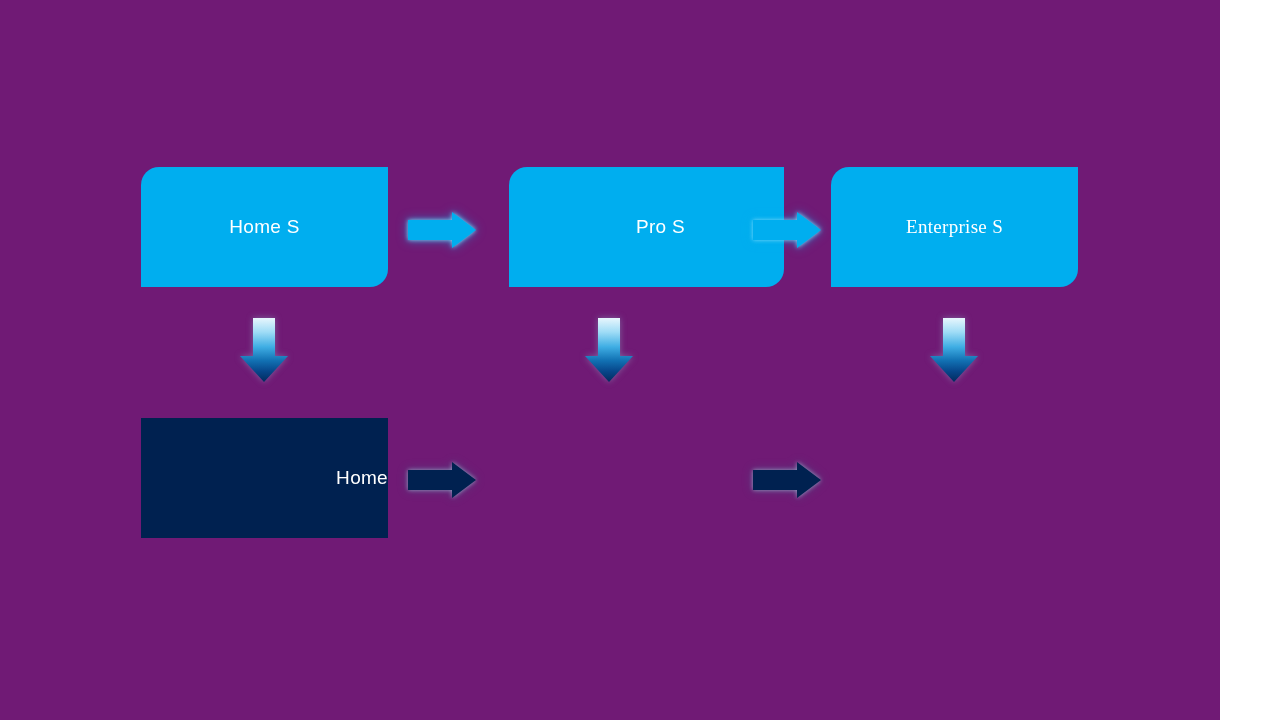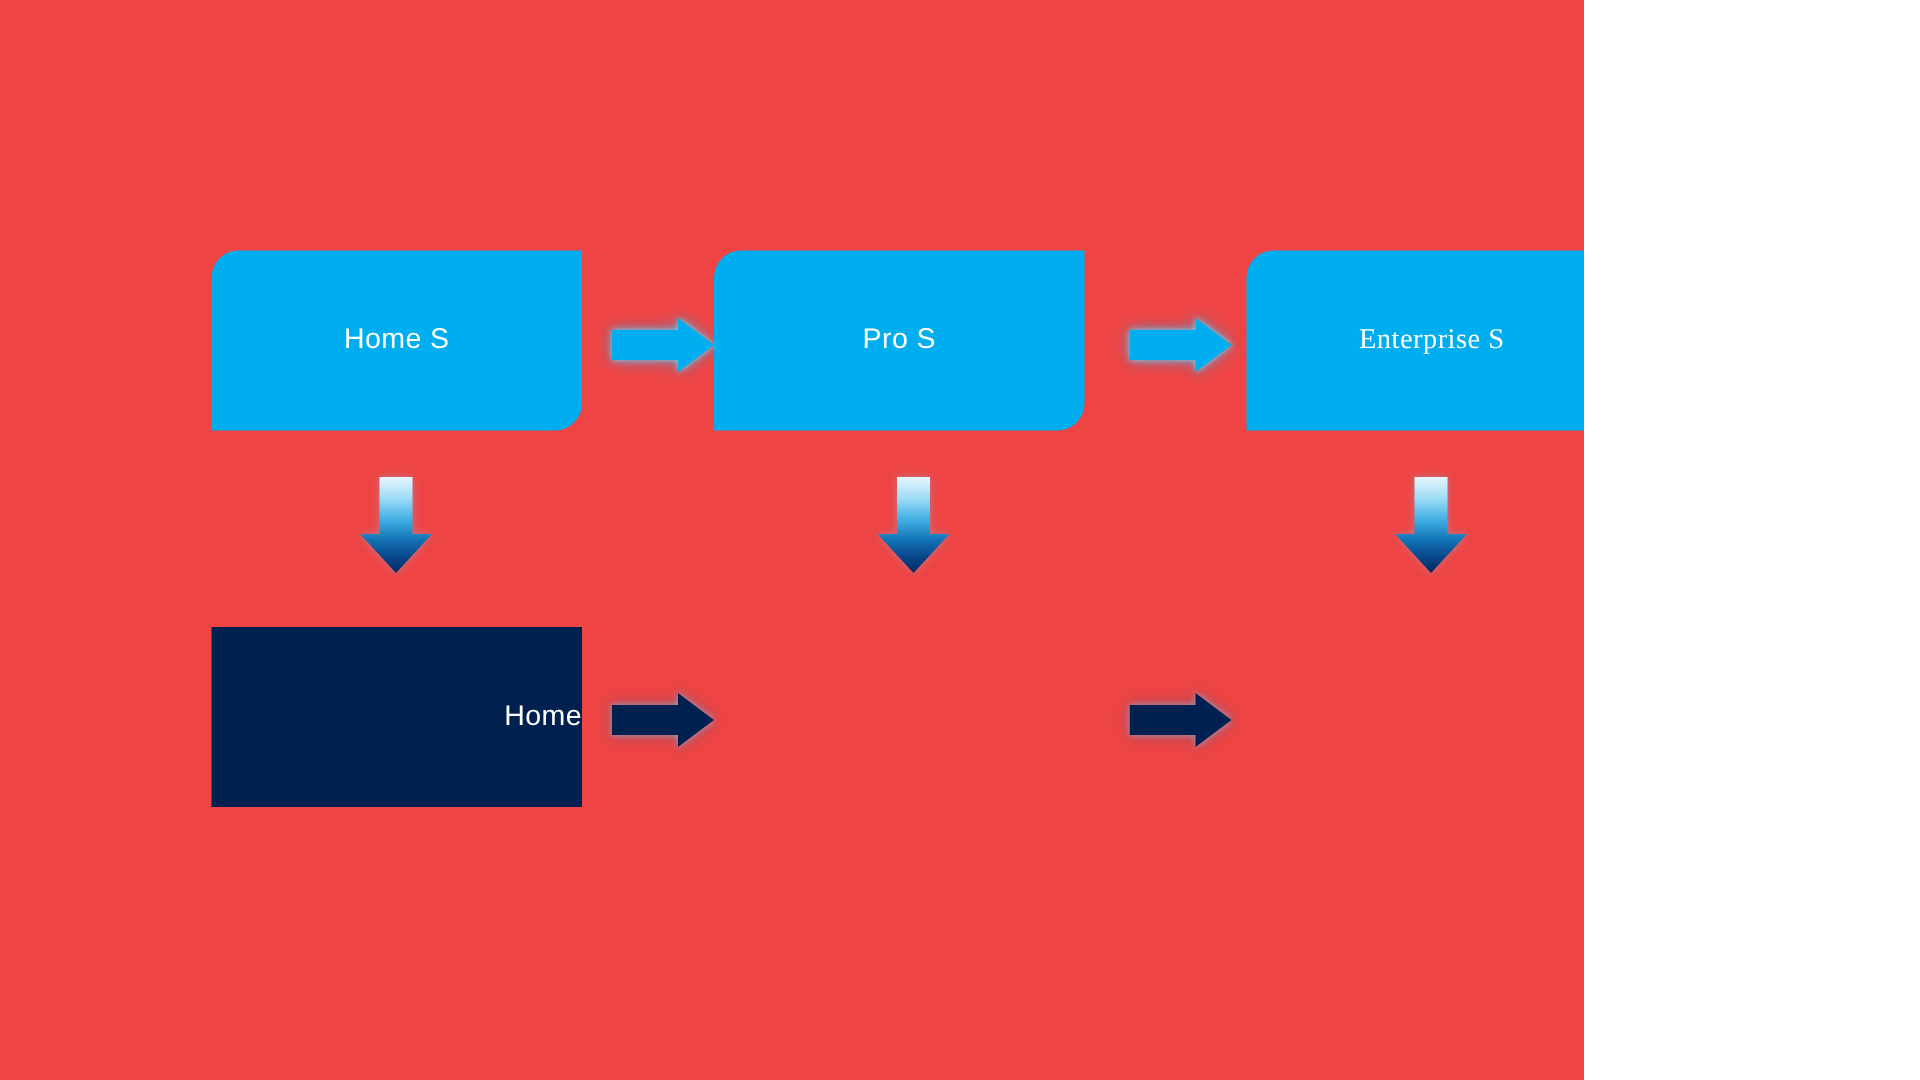--- a/index.html
+++ b/index.html
@@ -3,23 +3,23 @@
 <meta charset="utf-8">
 <style>
   html, body {
     margin: 0;
     padding: 0;
     background: #ffffff;
     font-family: "Liberation Sans", "DejaVu Sans", sans-serif;
   }
   .slide {
     position: relative;
-    width: 1056px;
+    width: 1220px;
     height: 720px;
-    background: #ef4444;
+    background: #701a75;
     overflow: hidden;
   }
   .box {
     position: absolute;
     width: 247px;
     height: 120px;
     display: flex;
     align-items: center;
     justify-content: center;
     color: #ffffff;
@@ -32,21 +32,21 @@
     background: #00AEEF;
     border-radius: 18px 0 18px 0;
   }
   .box-bottom {
     top: 418px;
     background: #002150;
     border-radius: 0;
     justify-content: flex-end;
   }
   .col1 { left: 141px; }
-  .col2 { left: 476px; }
+  .col2 { left: 509px; padding-left: 28px; }
   .col3 { left: 831px; font-family: Liberation Serif, serif; }
 
   .h-arrow {
     position: absolute;
     width: 68px;
     height: 36px;
   }
   .h-arrow.row1 { top: 212px; }
   .h-arrow.row2 { top: 462px; }
   .h-arrow.gap1 { left: 408px; }

